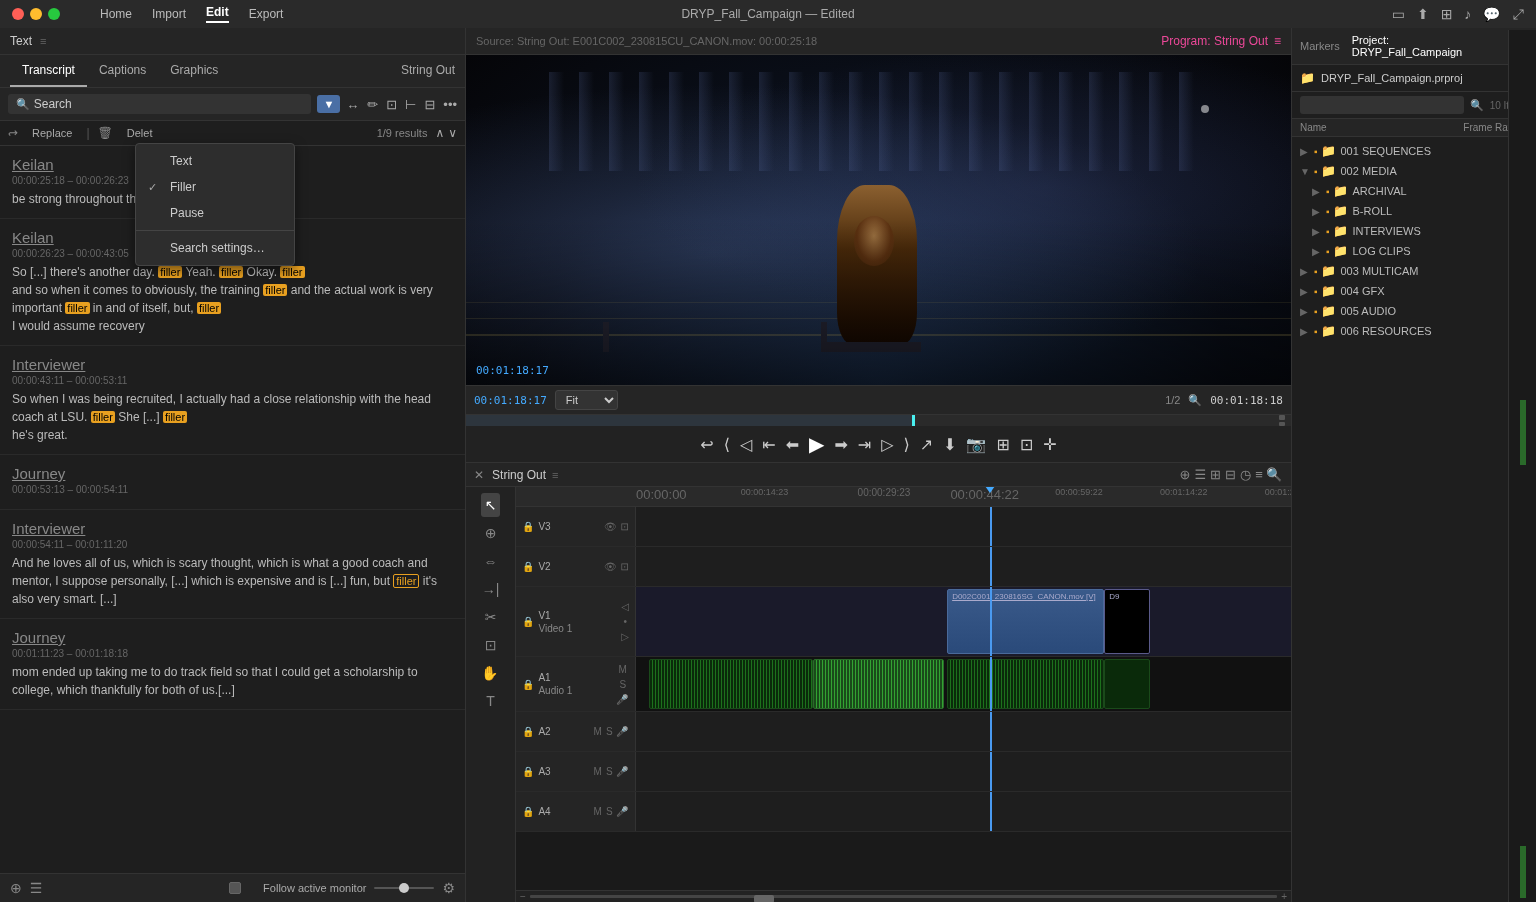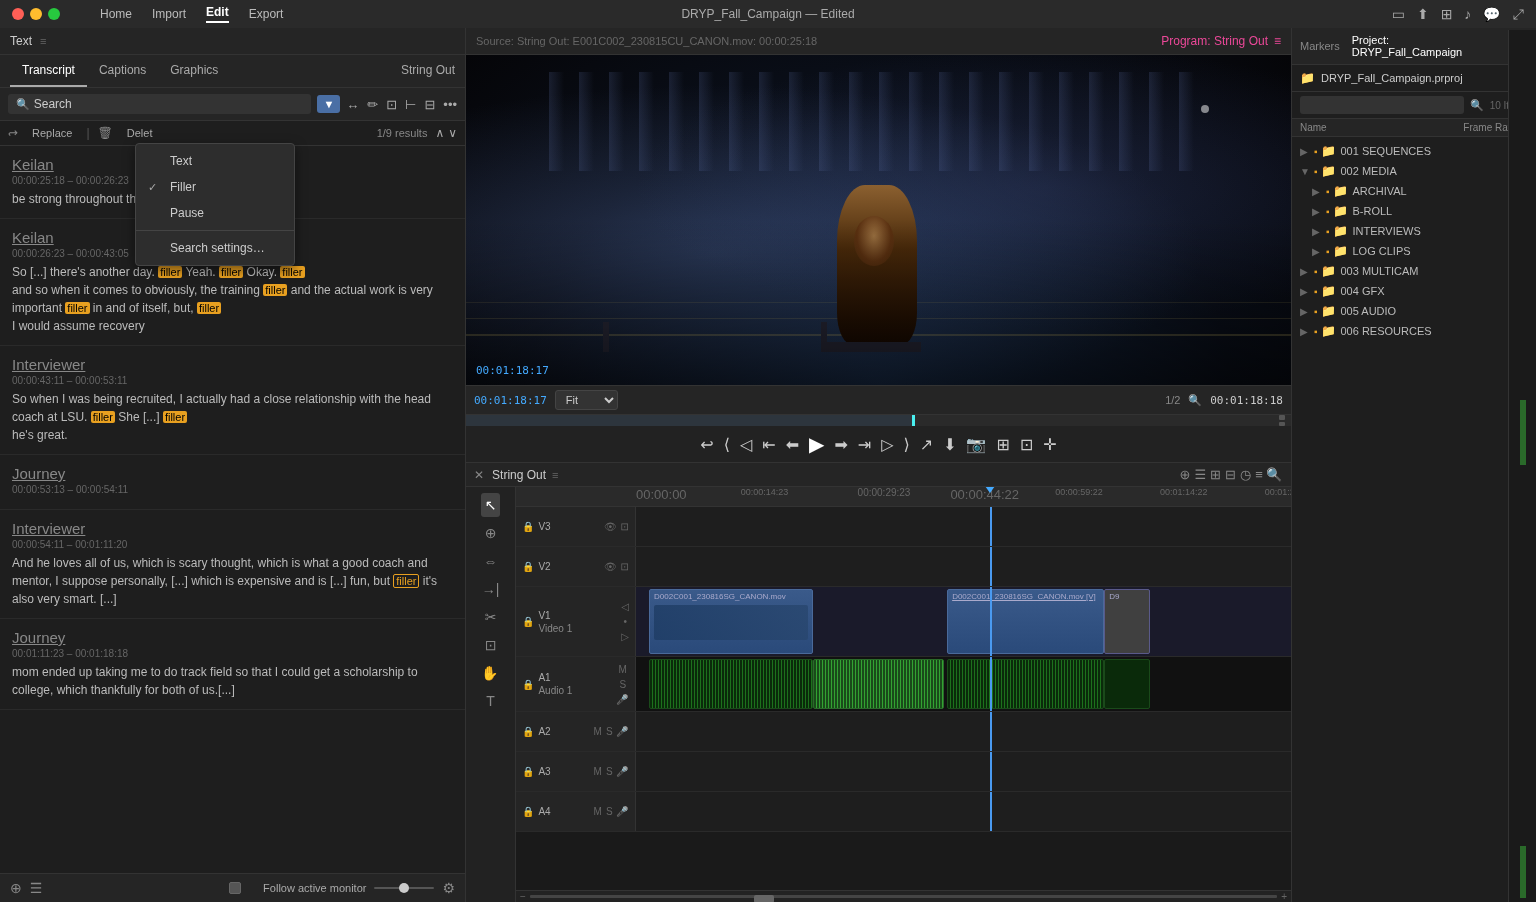--- a/index.html
+++ b/index.html
@@ -1057,28 +1057,24 @@
                   <span style="font-size:10px;color:#888;">Video 1</span>
                 </div>
                 <div class="track-icons" style="flex-direction:column;gap:4px;">
                   <span class="track-icon">◁</span>
                   <span class="track-icon">•</span>
                   <span class="track-icon">▷</span>
                 </div>
               </div>
               <div class="track-content" style="background:#1a1a2a;">
 
-                <div class="clip-block clip-video" style="left:2%;width:25%;">
-                  <div style="font-size:8px;color:#aac;overflow:hidden;white-space:nowrap;">D002C001_230816SG_CANON.mov</div>
-                  <div style="width:100%;height:60%;background:linear-gradient(to right, rgba(30,60,100,0.8), rgba(40,70,110,0.8));margin-top:4px;border-radius:2px;"></div>
-                </div>
                 <div class="clip-block clip-video" style="left:47.5%;width:24%;">
                   <div style="font-size:8px;color:#aac;overflow:hidden;white-space:nowrap;text-decoration:underline;">D002C001_230816SG_CANON.mov [V]</div>
                 </div>
-                <div class="clip-block" style="left:71.5%;width:7%;background:#404040;border:1px solid #5a5a8a;">
+                <div class="clip-block" style="left:71.5%;width:7%;background:#000000;border:1px solid #5a5a8a;">
                   <div style="font-size:8px;color:#aac;">D9</div>
                 </div>
                 <div class="playhead-line"></div>
               </div>
             </div>
 
             <div class="track-row audio-tall">
               <div class="track-label">
                 <span class="track-lock">🔒</span>
                 <div style="display:flex;flex-direction:column;gap:2px;">

